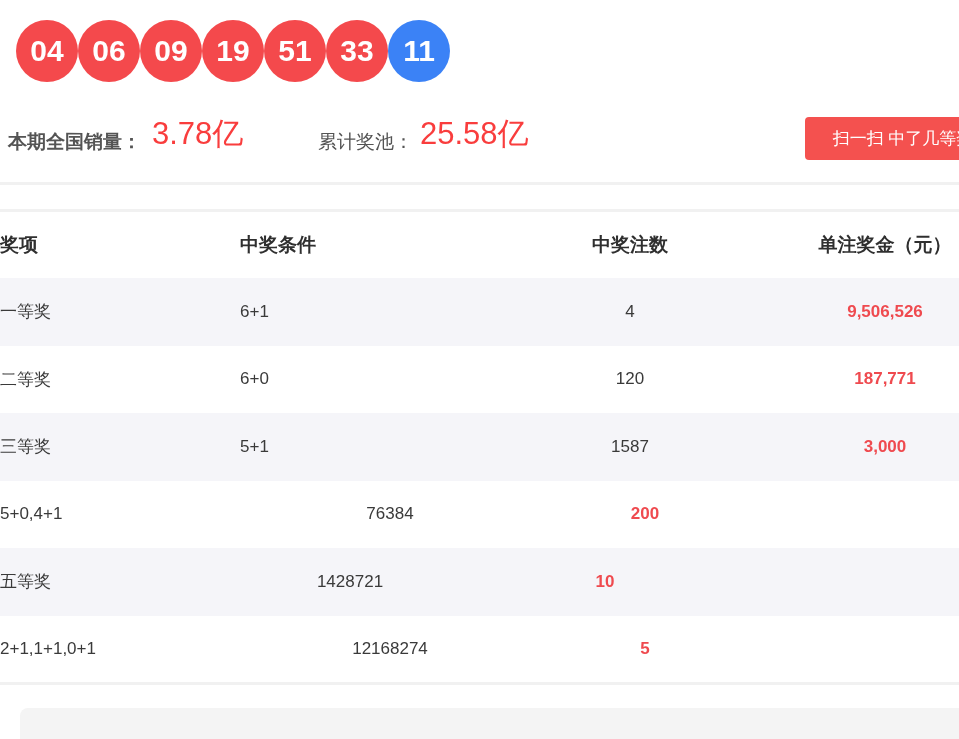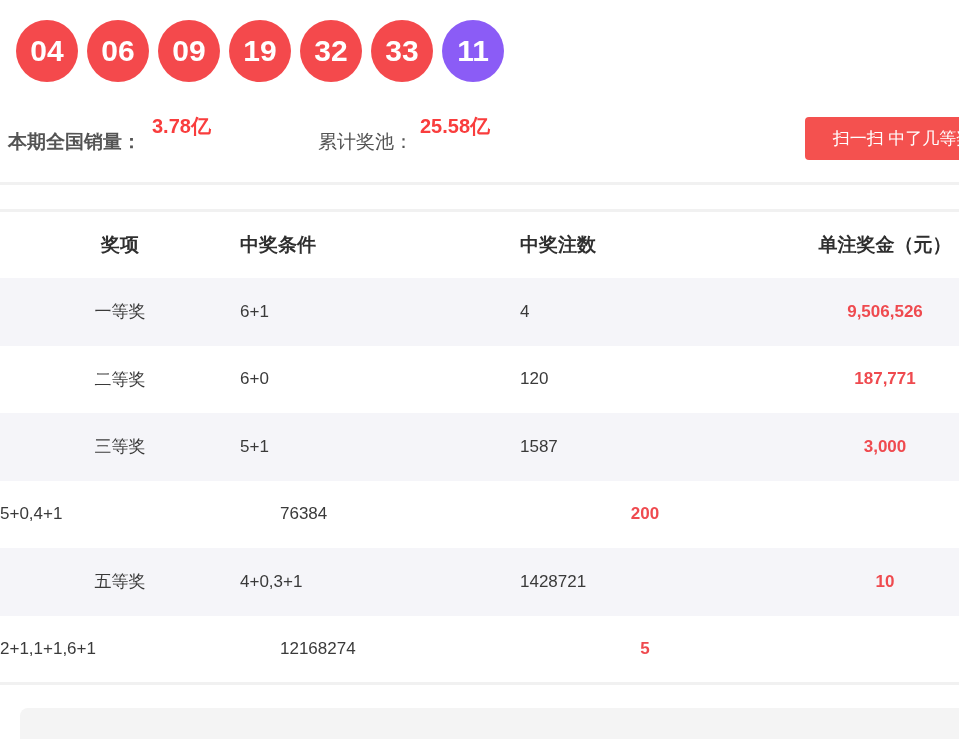--- a/index.html
+++ b/index.html
@@ -8,39 +8,39 @@
     position: relative;
     overflow: hidden;
     background: #ffffff;
     font-family: "Liberation Sans", "DejaVu Sans", sans-serif;
     color: #333;
   }
 
   
   .balls-row {
     position: absolute; top: 20px; left: 16px;
-    display: flex; gap: 9px;
+    display: flex; 
   }
   .ball {
     width: 62px; height: 62px; border-radius: 50%;
     color: #fff; font-size: 30px; font-weight: 700;
     line-height: 62px; text-align: center;
     letter-spacing: 0px;
   }
   .ball.red  { background: #f4494c; }
-  .ball.blue { background: #8b5cf6; }
+  .ball.blue { background: #3b82f6; }
 
   
   .stat-label {
     position: absolute; top: 129px;
     font-size: 19px; color: #545454;
   }
   .stat-value {
     position: absolute; top: 113px;
-    font-size: 20px; font-weight: 700; color: #f93d3d;
+    font-size: 31px; font-weight: 400; color: #f93d3d;
   }
   #sales-label { left: 8px; font-weight: bold; }
   #sales-value { left: 152px; }
   #pool-label  { left: 318px; }
   #pool-value  { left: 420px; }
 
   .scan-btn {
     position: absolute; left: 805px; top: 117px;
     width: 196px; height: 43px;
     background: #f4514f; border: none; border-radius: 4px;
@@ -55,23 +55,23 @@
   #sep-1 { top: 182px; }
   #sep-2 { top: 209px; }
   #sep-3 { top: 682px; }
 
   
   .prize-table {
     position: absolute; top: 212px; left: 0;
     width: 1030px;
   }
   .t-row { display: flex; align-items: center; }
-  .t-row .c1 { width: 240px; text-align: center; }
+  .t-row .c1 { width: 240px; }
   .t-row .c2 { width: 280px; }
-  .t-row .c3 { width: 220px; text-align: left; }
+  .t-row .c3 { width: 220px; text-align: center; }
   .t-row .c4 { width: 290px; text-align: center; }
   .t-head {
     height: 66px;
     font-size: 19px; font-weight: 700; color: #2f2f2f;
     background: #ffffff;
   }
   .t-body-row {
     height: 67.5px;
     font-size: 17px; color: #3a3a3a;
     background: #ffffff;
@@ -87,21 +87,21 @@
   }
 </style>
 </head>
 <body>
 
 <div class="balls-row">
   <span class="ball red">04</span>
   <span class="ball red">06</span>
   <span class="ball red">09</span>
   <span class="ball red">19</span>
-  <span class="ball red">32</span>
+  <span class="ball red">51</span>
   <span class="ball red">33</span>
   <span class="ball blue">11</span>
 </div>
 
 <span id="sales-label" class="stat-label">本期全国销量：</span>
 <span id="sales-value" class="stat-value">3.78亿</span>
 <span id="pool-label" class="stat-label">累计奖池：</span>
 <span id="pool-value" class="stat-value">25.58亿</span>
 
 <button class="scan-btn">扫一扫 中了几等奖</button>
@@ -135,26 +135,25 @@
     <span class="c3">1587</span>
     <span class="c4">3,000</span>
   </div>
   <div class="t-row t-body-row">
     <span class="c2">5+0,4+1</span>
     <span class="c3">76384</span>
     <span class="c4">200</span>
   </div>
   <div class="t-row t-body-row stripe">
     <span class="c1">五等奖</span>
-    <span class="c2">4+0,3+1</span>
     <span class="c3">1428721</span>
     <span class="c4">10</span>
   </div>
   <div class="t-row t-body-row">
-    <span class="c2">2+1,1+1,6+1</span>
+    <span class="c2">2+1,1+1,0+1</span>
     <span class="c3">12168274</span>
     <span class="c4">5</span>
   </div>
 </div>
 
 <div id="sep-3" class="sep"></div>
 
 <div class="footer-panel"></div>
 
 </body></html>

